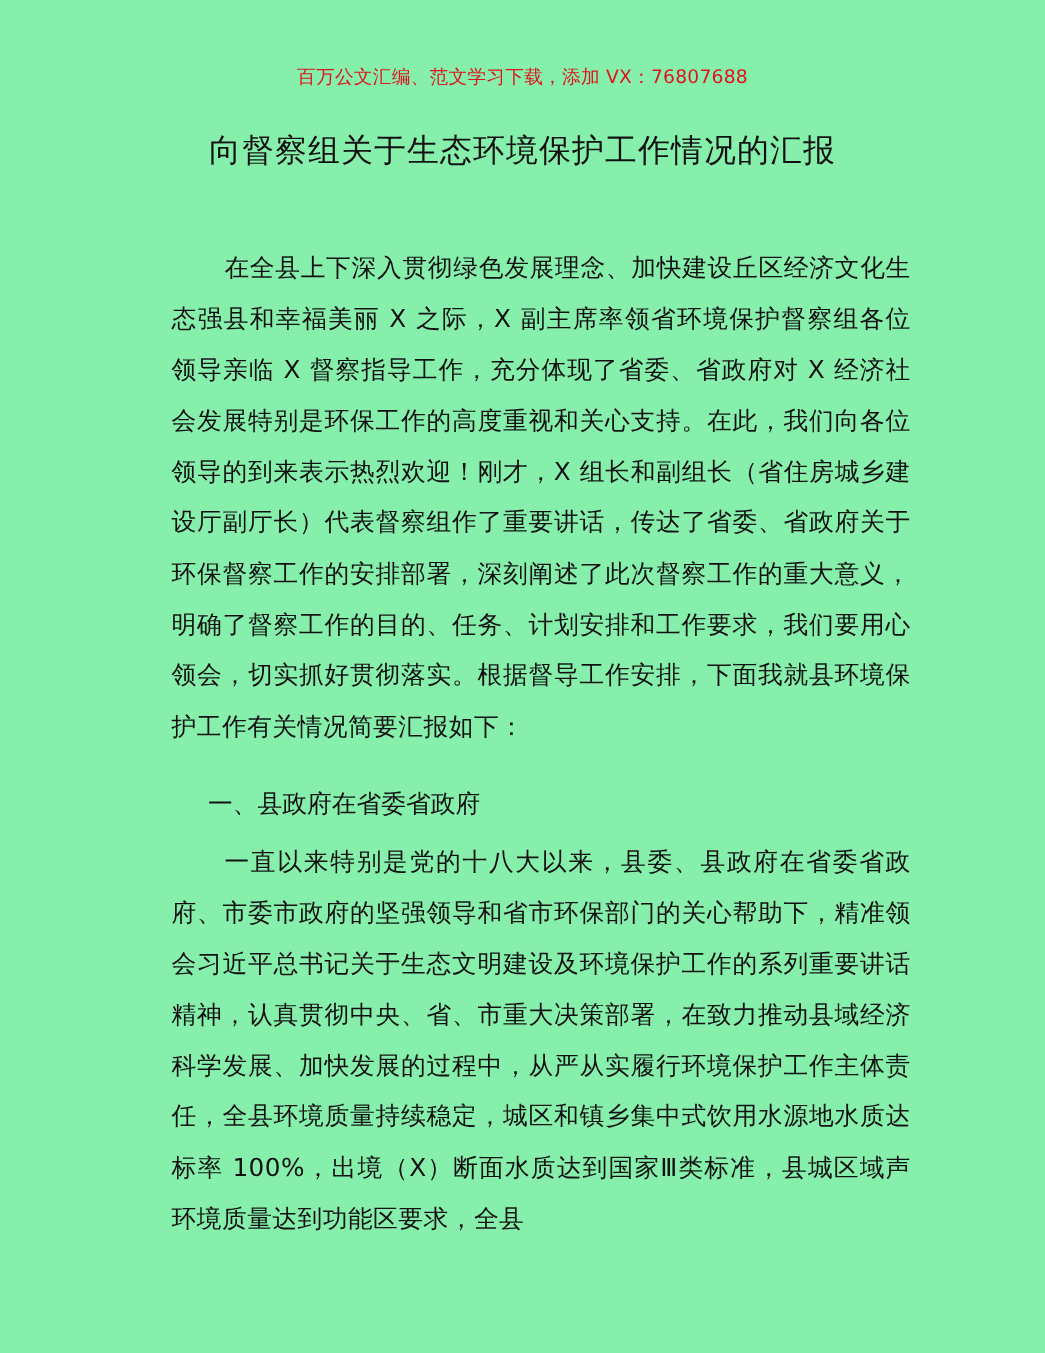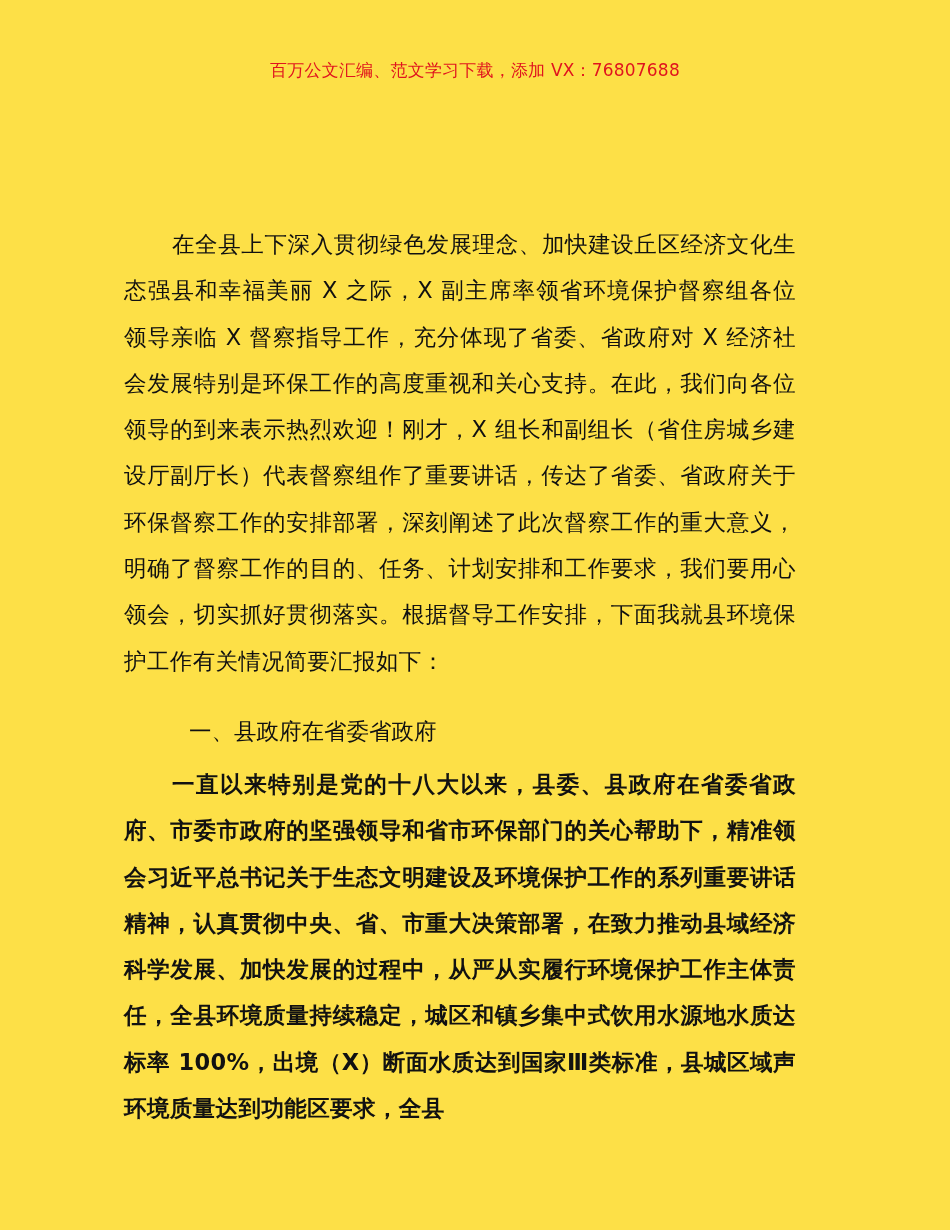--- a/index.html
+++ b/index.html
@@ -14,21 +14,21 @@
       overflow: hidden;
       font-family: "DejaVu Sans", "Liberation Sans", sans-serif;
       color: #1a1a1a;
     }
     .page {
       position: absolute;
       left: 0;
       top: 0;
       width: 950px;
       height: 1230px;
-      background: #fde047;
+      background: #86efac;
     }
     .header-banner {
       position: absolute;
       top: 56px;
       left: 0;
       width: 950px;
       text-align: center;
       font-size: 17px;
       line-height: 28px;
       color: #e0141e;
@@ -40,21 +40,21 @@
       left: 0;
       width: 950px;
       text-align: center;
       font-size: 29px;
       line-height: 44px;
       color: #111111;
       letter-spacing: 1px;
     }
     .body-text {
       position: absolute;
-      left: 124px;
+      left: 156px;
       width: 672px;
       font-size: 22.5px;
       line-height: 46.3px;
       color: #111111;
       text-align: justify;
       text-justify: inter-character;
       letter-spacing: 0.4px;
     }
     .greeting {
       position: absolute;
@@ -74,30 +74,30 @@
     .section-heading {
       position: absolute;
       top: 711px;
       left: 189px;
       font-size: 22.5px;
       line-height: 40px;
       color: #111111;
     }
     .para-2 {
       top: 761px;
-      font-weight: bold;
     }
   </style>
 </head>
 <body>
 
 <div class="page">
 
   <div class="header-banner">百万公文汇编、范文学习下载，添加 VX：76807688</div>
 
+  <div class="doc-title">向督察组关于生态环境保护工作情况的汇报</div>
 
 
   <div class="body-text para-1">
     <p class="para">在全县上下深入贯彻绿色发展理念、加快建设丘区经济文化生态强县和幸福美丽 X 之际，X 副主席率领省环境保护督察组各位领导亲临 X 督察指导工作，充分体现了省委、省政府对 X 经济社会发展特别是环保工作的高度重视和关心支持。在此，我们向各位领导的到来表示热烈欢迎！刚才，X 组长和副组长（省住房城乡建设厅副厅长）代表督察组作了重要讲话，传达了省委、省政府关于环保督察工作的安排部署，深刻阐述了此次督察工作的重大意义，明确了督察工作的目的、任务、计划安排和工作要求，我们要用心领会，切实抓好贯彻落实。根据督导工作安排，下面我就县环境保护工作有关情况简要汇报如下：</p>
   </div>
 
   <div class="section-heading">一、县政府在省委省政府</div>
 
   <div class="body-text para-2">
     <p class="para">一直以来特别是党的十八大以来，县委、县政府在省委省政府、市委市政府的坚强领导和省市环保部门的关心帮助下，精准领会习近平总书记关于生态文明建设及环境保护工作的系列重要讲话精神，认真贯彻中央、省、市重大决策部署，在致力推动县域经济科学发展、加快发展的过程中，从严从实履行环境保护工作主体责任，全县环境质量持续稳定，城区和镇乡集中式饮用水源地水质达标率 100%，出境（X）断面水质达到国家Ⅲ类标准，县城区域声环境质量达到功能区要求，全县</p>

